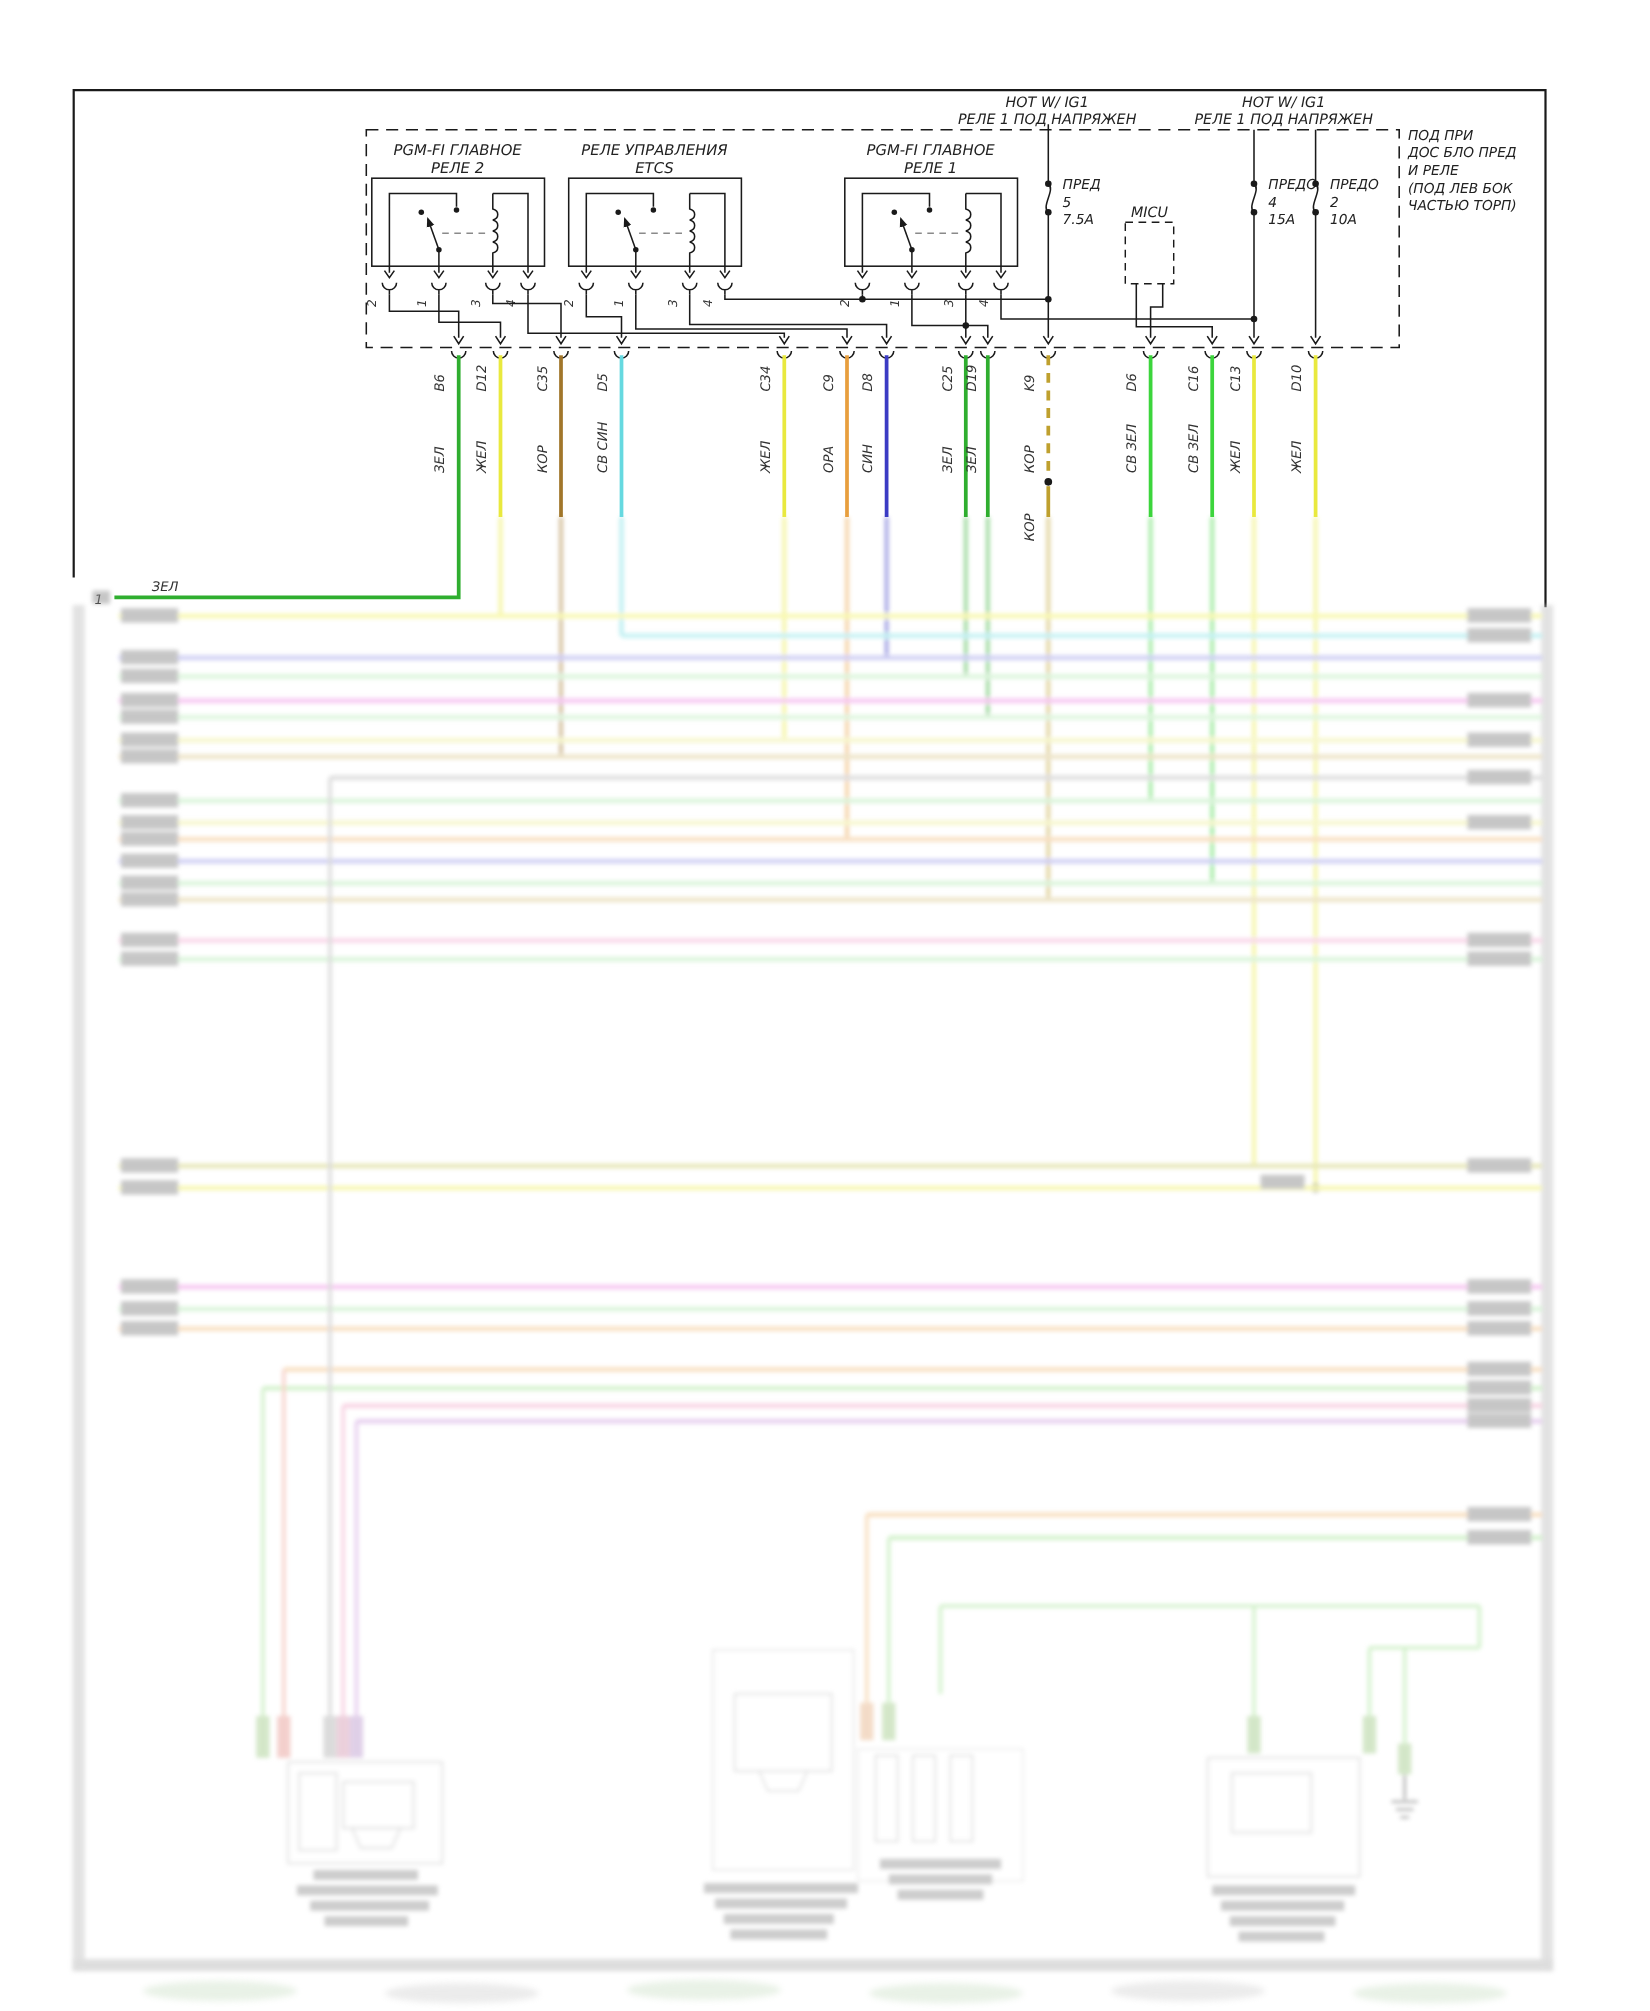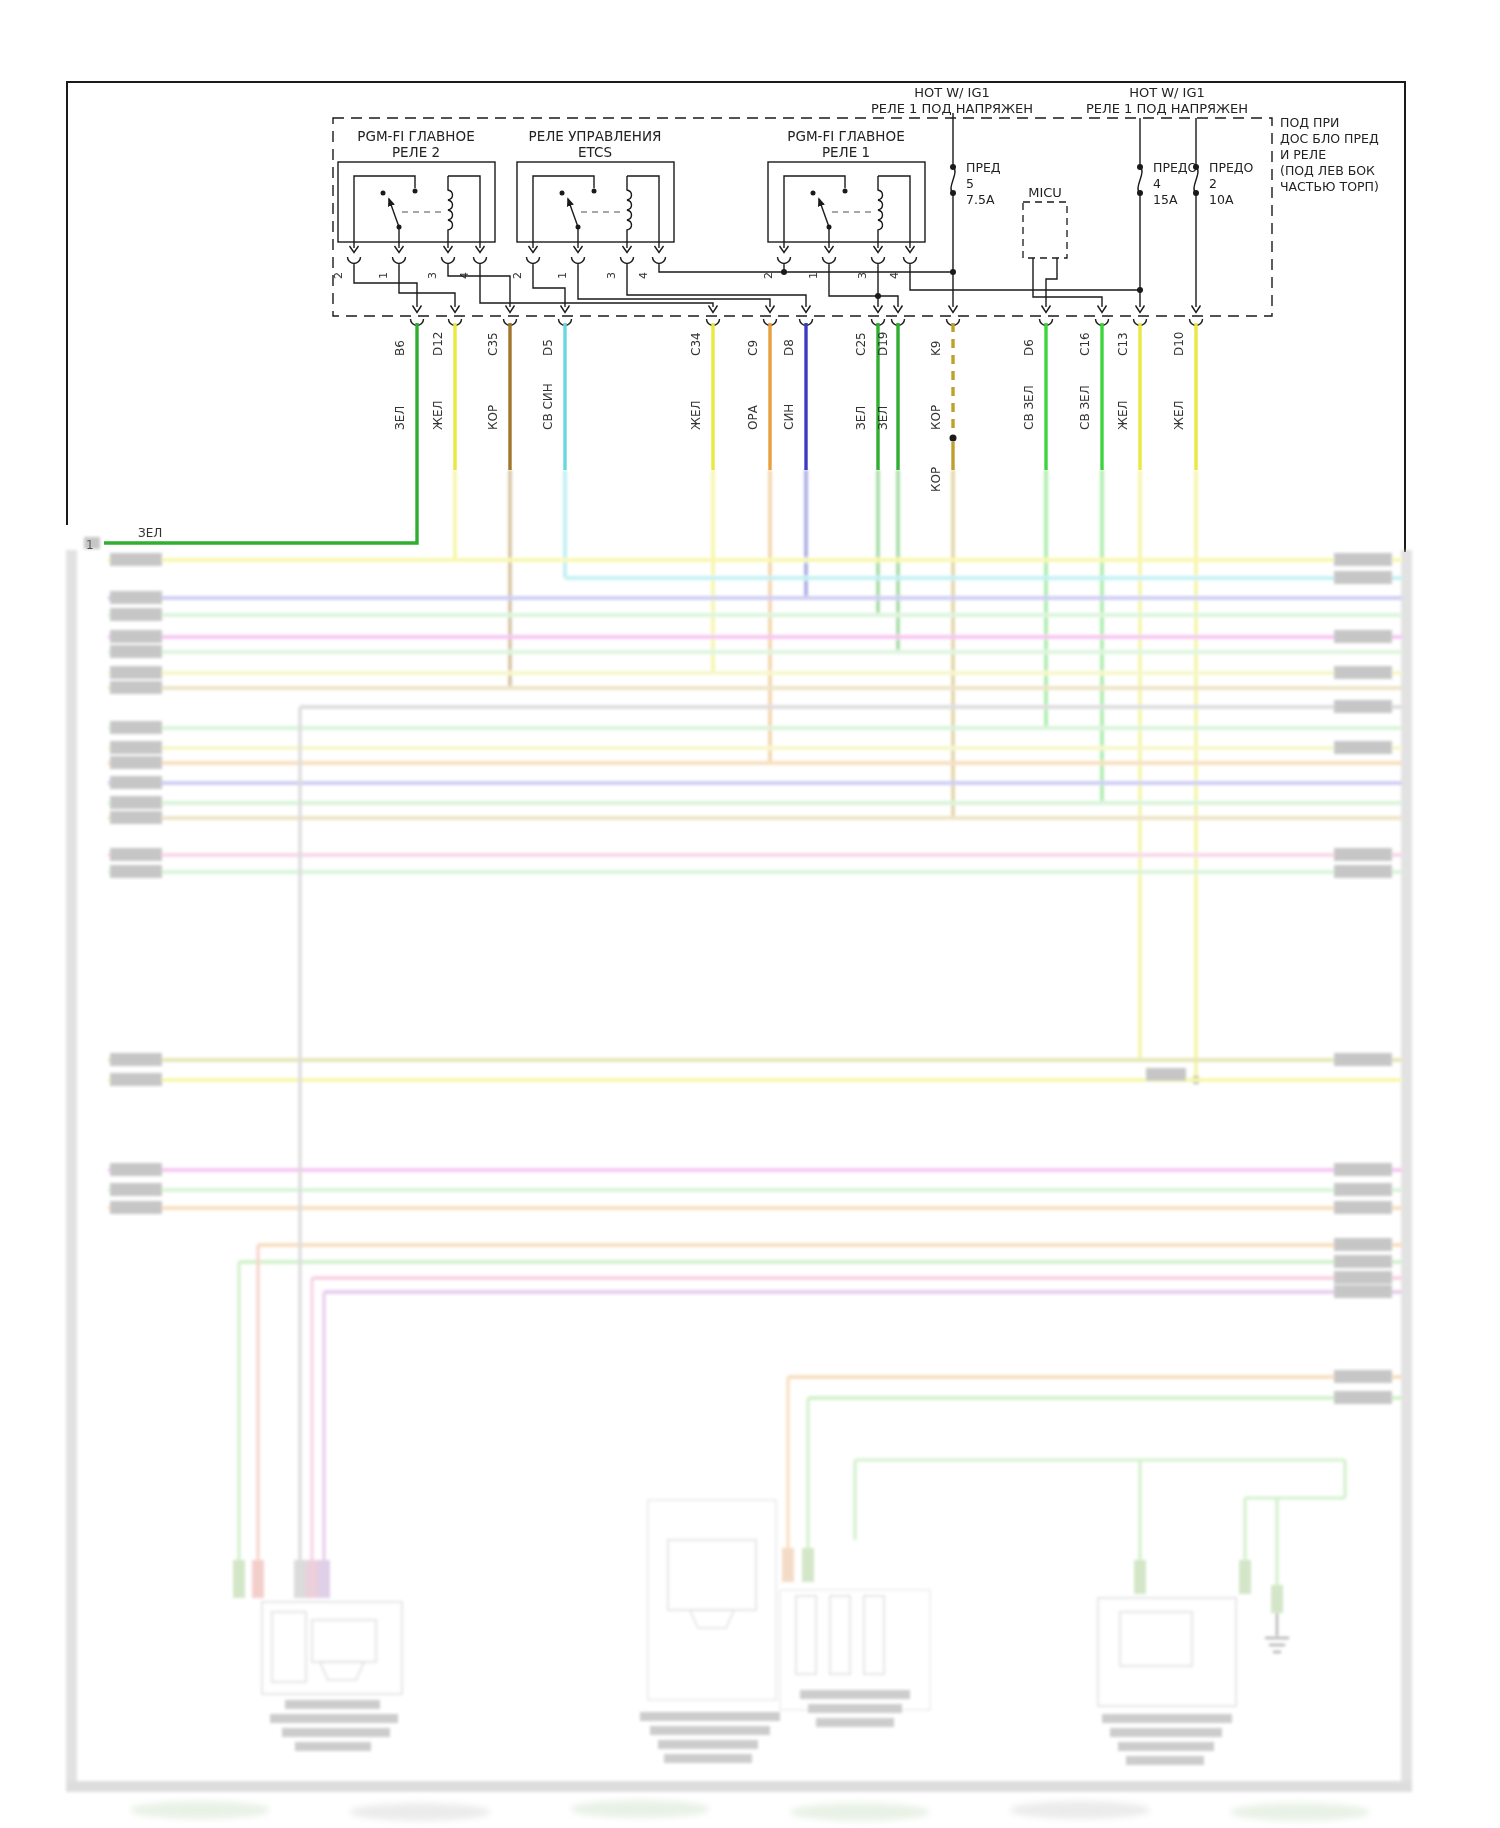--- a/index.html
+++ b/index.html
@@ -1,17 +1,17 @@
 <!DOCTYPE html>
 <html><head>
 <meta charset="utf-8">
 <style>
   html,body{margin:0;padding:0;background:#fff;}
   .stage{position:relative;width:1500px;height:1828px;background:#ffffff;overflow:hidden;
-         font-family:"DejaVu Sans","Liberation Sans",sans-serif;}
+         font-family:"DejaVu Sans","Liberation Sans",sans-serif;font-style:italic;}
   svg{position:absolute;left:0;top:0;}
   .k{stroke:#1a1a1a;stroke-width:1.4;fill:none;}
   .k2{stroke:#1a1a1a;stroke-width:2;fill:none;}
   .dash{stroke:#1a1a1a;stroke-width:1.4;fill:none;stroke-dasharray:11 7;}
   .dashlite{stroke:#8a8a8a;stroke-width:1.3;fill:none;stroke-dasharray:6 5;}
   .dot{fill:#1a1a1a;stroke:none;}
   .t{fill:#222;font-size:13px;}
   .t-title{fill:#222;font-size:13.5px;}
   .t-note{fill:#222;font-size:12.5px;}
   .t-rot{fill:#333;font-size:12px;}

